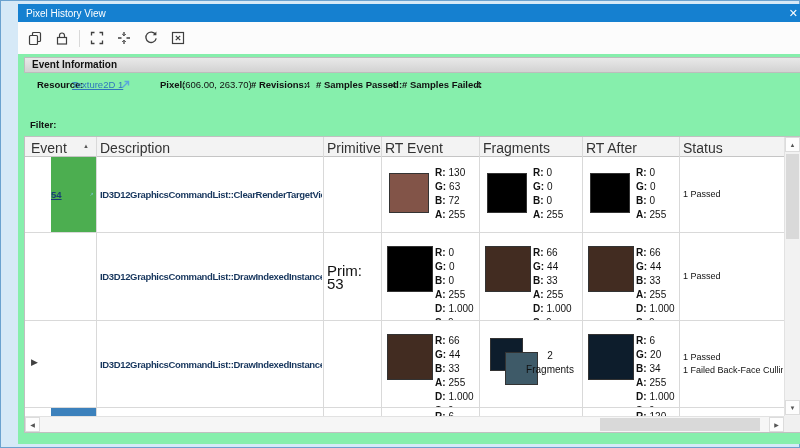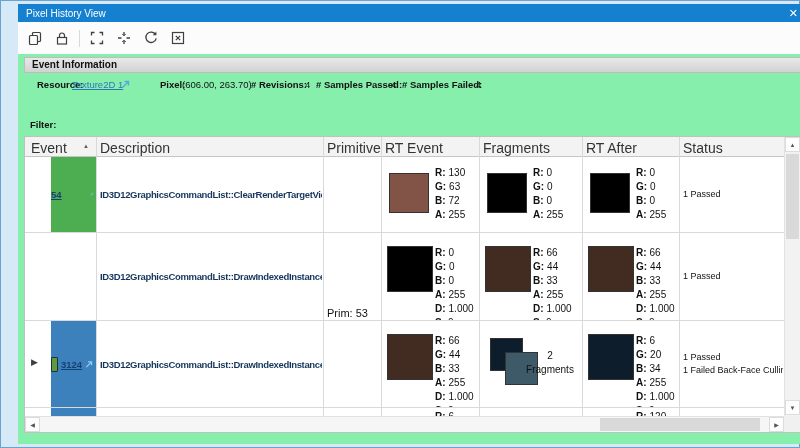--- a/index.html
+++ b/index.html
@@ -34,21 +34,21 @@
   .colline{position:absolute;top:0;width:1px;height:279px;background:#d9d9d9;z-index:6}
   .row{position:absolute;left:0;width:761px;background:#fff;overflow:hidden;border-bottom:1px solid #d9d9d9;z-index:2}
   .evblock{position:absolute;left:26px;top:0;width:45px;height:100%;display:flex;align-items:center;
            justify-content:flex-end;gap:3px;padding-right:3px}
   .evlink{font-size:9.5px;font-weight:bold;color:#183f73;text-decoration:underline;cursor:pointer}
   .marker{width:7px;height:15px;border:1px solid #1d3045;border-radius:1px;flex:none}
   .expicon{position:absolute;left:6px;font-size:9px;color:#404040}
   .desc{position:absolute;left:75px;top:0;height:100%;width:222px;display:flex;align-items:center;overflow:hidden}
   .desc span{font-size:9.5px;font-weight:bold;color:#17365d;white-space:nowrap;letter-spacing:-0.35px}
   .prim{position:absolute;left:302px;top:0;height:100%;width:52px;display:flex;flex-direction:column;
-        justify-content:flex-end;font-size:11px;color:#111;line-height:13px}
+        justify-content:center;font-size:15px;color:#111;line-height:13px}
   .swatch{position:absolute;border:1px solid #333}
   .vals{position:absolute;font-size:10px;line-height:14px;color:#111;white-space:nowrap}
   .vals b{margin-right:3px}
   .fragtxt{position:absolute;left:495px;width:60px;text-align:center;font-size:10px;line-height:14px;color:#111}
   .status{position:absolute;left:658px;width:100px;top:0;height:100%;display:flex;flex-direction:column;
           justify-content:center;font-size:9px;line-height:13px;color:#111;overflow:hidden;white-space:nowrap}
   
   .vscroll{position:absolute;left:759px;top:0;width:16px;height:279px;background:#f2f2f2;border-left:1px solid #e2e2e2;z-index:8}
   .hscroll{position:absolute;left:0;top:279px;width:759px;height:16px;background:#f6f6f6;border-top:1px solid #e2e2e2;z-index:8}
   .corner{position:absolute;left:759px;top:279px;width:16px;height:16px;background:#f0f0f0;z-index:8}
@@ -223,27 +223,20 @@
         <div><b>D:</b><span>1.000</span></div>
         <div><b>S:</b><span>0</span></div>
       </div>
       <div class="status">
         <div>1 Passed</div>
       </div>
     </div>
 
     <div class="row" style="top:184px;height:87px">
       <span class="expicon" style="top:36px">▶</span>
-      <div class="evblock" style="background-color: rgb(60, 129, 188);">
-        <div class="marker" style="background-color: rgb(95, 155, 60);"></div>
-        <a class="evlink">3124</a>
-        <svg width="9" height="9" viewBox="0 0 9 9" fill="none" stroke="#8fd0f5" stroke-width="1.4">
-              <path d="M1.5 7.5 L7 2 M3.5 1.5 H7.5 V5.5"></path>
-            </svg>
-      </div>
       <div class="desc">
             <span>ID3D12GraphicsCommandList::DrawIndexedInstanced()</span>
           </div>
       <div class="swatch" style="left: 362px; top: 13px; width: 46px; height: 46px; background-color: rgb(66, 44, 33);"></div>
       <div class="vals" style="left:410px;top:13px">
         <div><b>R:</b><span>66</span></div>
         <div><b>G:</b><span>44</span></div>
         <div><b>B:</b><span>33</span></div>
         <div><b>A:</b><span>255</span></div>
         <div><b>D:</b><span>1.000</span></div>

